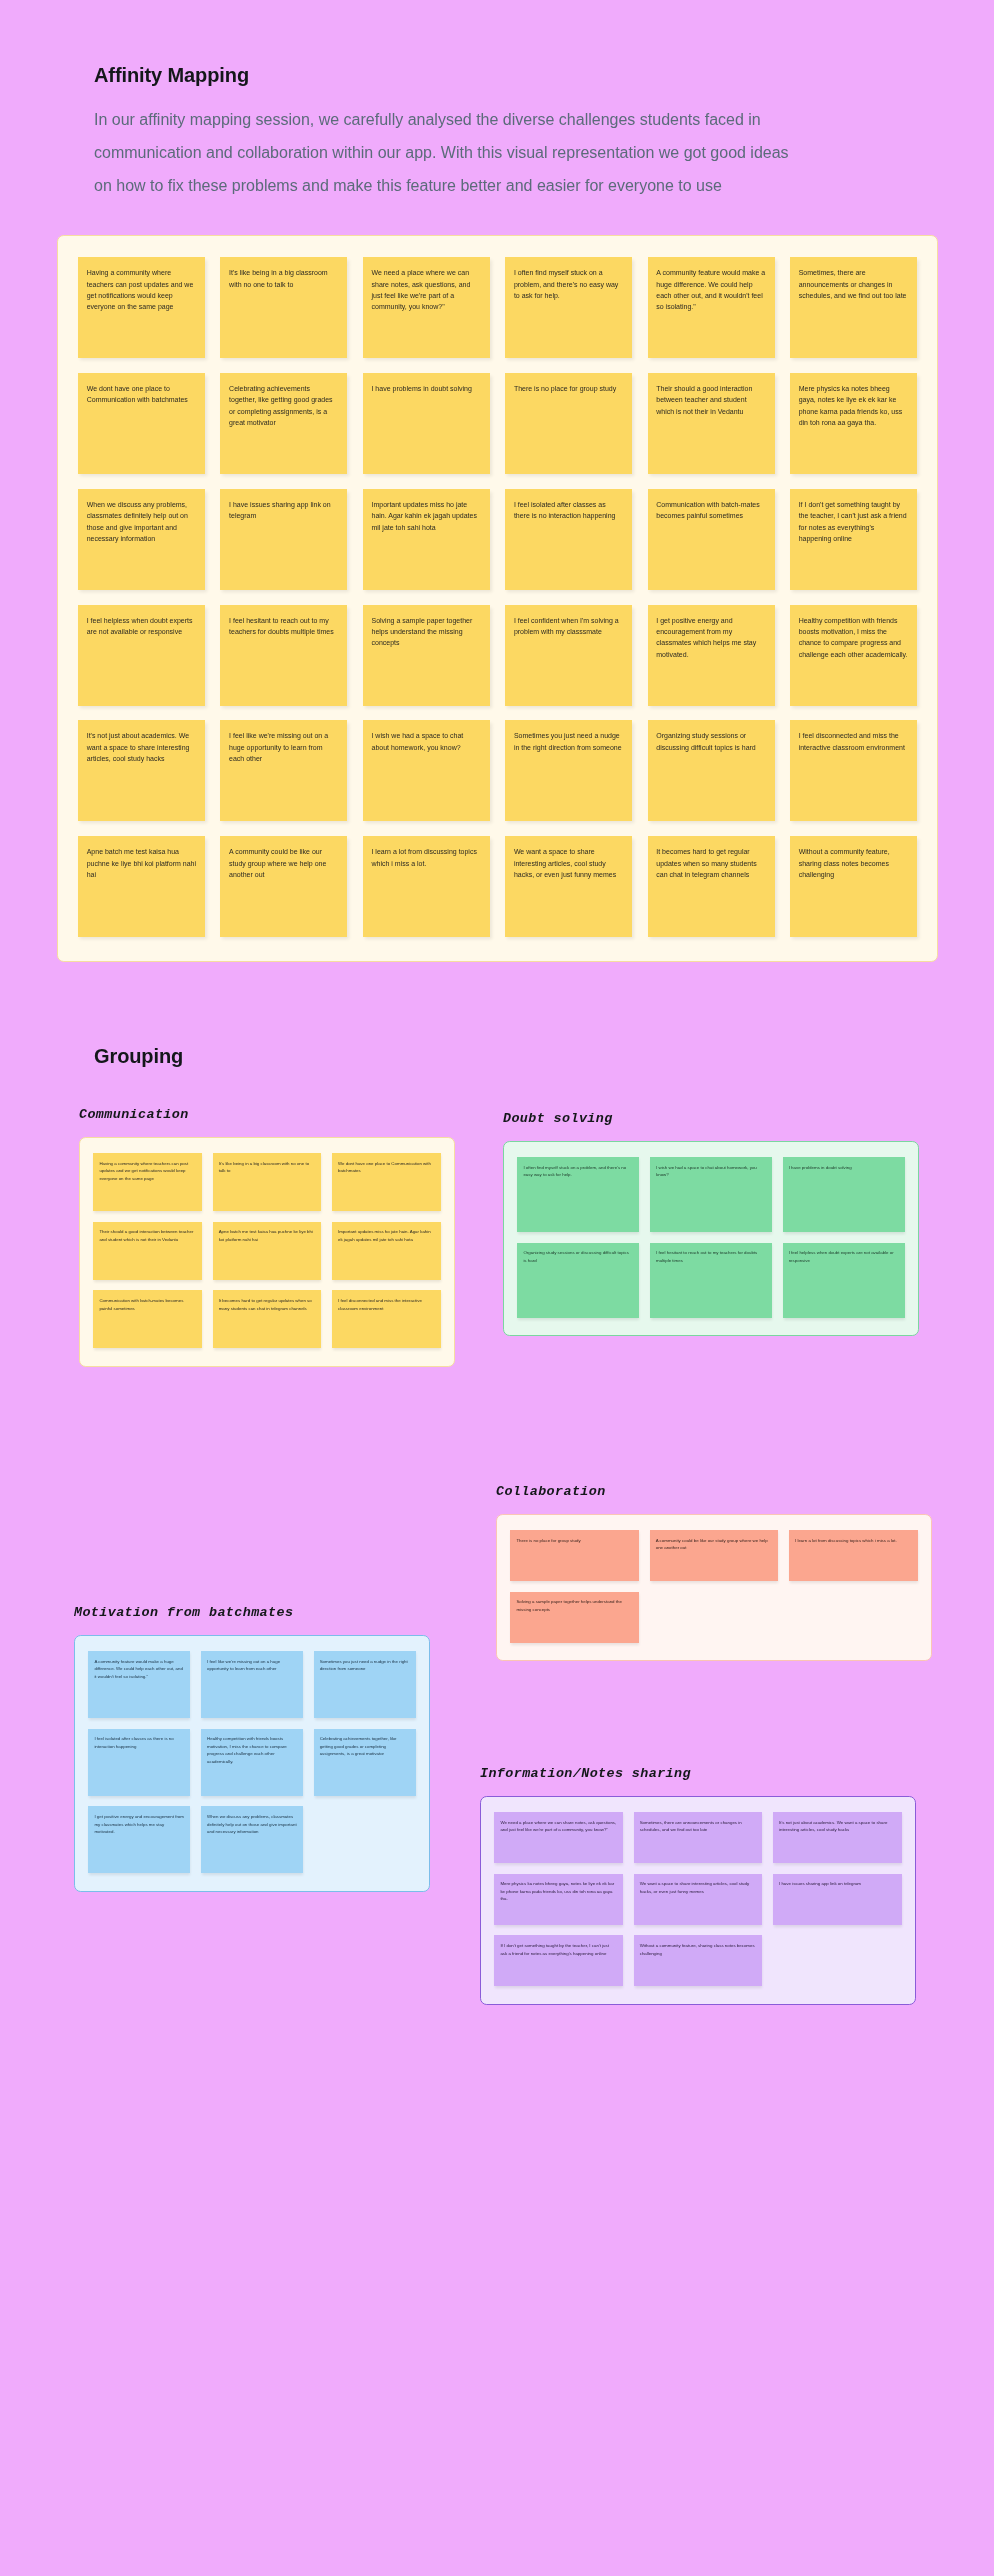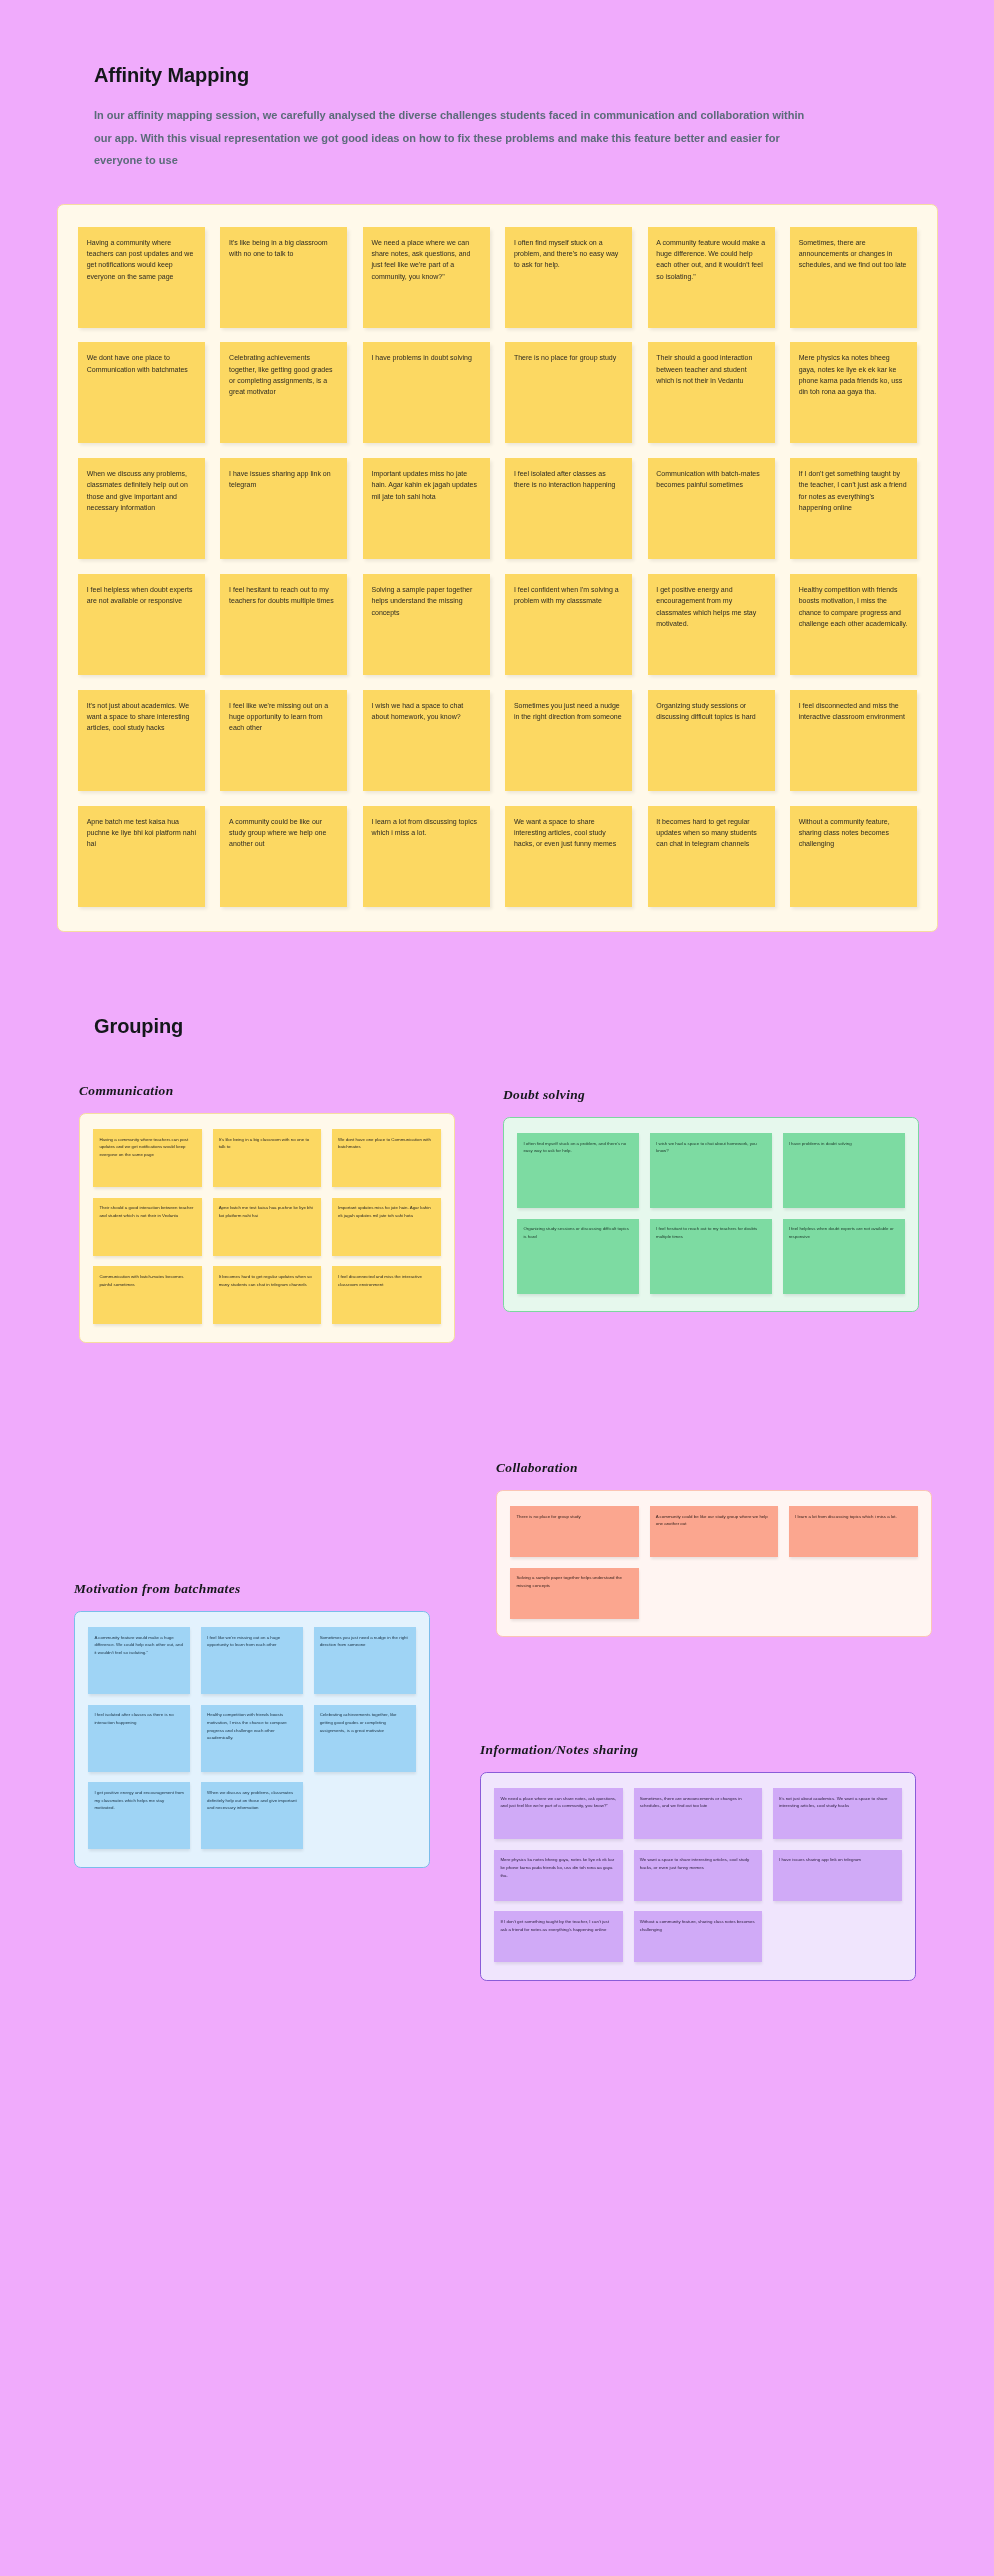--- a/index.html
+++ b/index.html
@@ -17,24 +17,24 @@
   }
 
   
   .sec-title {
     font-size: 20px;
     font-weight: 700;
     color: #14171a;
     letter-spacing: -0.1px;
   }
   .sec-desc {
-    font-size: 11px;
+    font-size: 16px;
     line-height: 2.05;
     color: #5b6b7a;
-    font-weight: 700;
+    font-weight: 400;
     max-width: 711px;
   }
 
   
   .affinity-head { padding: 64px 0 0 94px; }
   .affinity-head .sec-desc { margin-top: 17.4px; }
 
   
   .affinity-board {
     margin: 32px 57px 0 57px;
@@ -58,27 +58,26 @@
     box-shadow: 2px 2.7px 3.4px rgba(0,0,0,0.08);
     min-height: 101px;
   }
 
   
   .grouping-head { padding: 54px 0 0 94px; margin-top: 29px; }
   .grouping-head .sec-desc { margin-top: 17.4px; max-width: 704px; }
 
   
   .cat-label {
-    font-family: Liberation Serif, serif;
+    font-family: Liberation Mono, monospace;
     font-style: italic;
     font-weight: 700;
     font-size: 13.4px;
     color: #15181b;
     letter-spacing: 0.4px;
-    margin-top: 6px;
   }
 
   
   .cluster {
     border-radius: 6.7px;
     padding: 14.8px 13.4px 17.4px 13.4px;
   }
   .cluster-grid {
     display: grid;
     grid-template-columns: repeat(3, 1fr);

